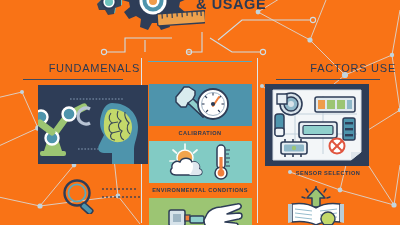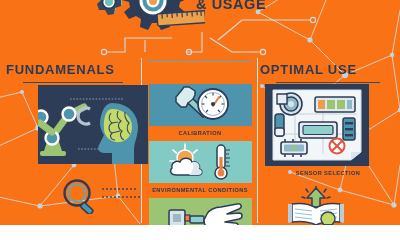--- a/index.html
+++ b/index.html
@@ -27,21 +27,21 @@
   .col{position:absolute;top:56px;height:169px;}
   .col-a{left:6px;width:134px;}
   .col-b{left:145px;width:110px;}
   .col-c{left:260px;width:136px;}
 
   .divider{position:absolute;top:58px;width:1px;height:165px;background:#dfe5ea;}
   .div-1{left:141px;}
   .div-2{left:257px;}
 
   .colhead{
-    text-align:left;font-size:13px;font-weight:bold;letter-spacing:.75px;
+    text-align:right;font-size:11px;font-weight:normal;letter-spacing:.75px;
     color:#2b3a54;padding-top:6px;white-space:nowrap;
   }
   .ul{height:1.6px;margin:4.5px auto 0;width:88px;background:#3c4a60;}
   .ul.teal{background:#5aa9be;}
   .ul.w100{width:100px;}
   .ul.w104{width:104px;}
 
   
   .card{position:absolute;overflow:hidden;}
   .cardlabel{
@@ -282,21 +282,21 @@
         </g>
 
         <rect x="41" y="18" width="14" height="7" rx="1.5" fill="#8fd0cc" stroke="#2e3d57" stroke-width="1.5"></rect>
 
         <path fill="#ffffff" stroke="#2e3d57" stroke-width="1.5" stroke-linejoin="round" d="M55 22 L58 16 C60 12 66 9 72 9 L88 6 C92 5 94 9 90 11 L78 16 L90 15 C94 15 94 20 90 21 L76 24 L86 25 C90 25 90 29 86 30 L64 32 C59 32 55 28 55 22 Z"></path>
       </svg>
     </div>
   </div>
 
   <div class="col col-c">
-    <div class="colhead">OPTIMAL USE</div>
+    <div class="colhead">FACTORS USE</div>
     <div class="ul w104"></div>
 
     <svg class="artC" viewBox="0 0 104 82">
       <rect x="0" y="0" width="104" height="82" fill="#2e3d57"></rect>
 
       <path fill="#f3f6f8" stroke="#d7dfe6" stroke-width="1" d="M8 6 L96 6 L96 68 L86 76 L8 76 Z"></path>
       <path fill="#dde5ec" d="M96 68 L86 76 L86 68 Z"></path>
 
       <g stroke="#c3d2dc" stroke-width="1" fill="none">
         <path d="M30 12 L30 70"></path>

